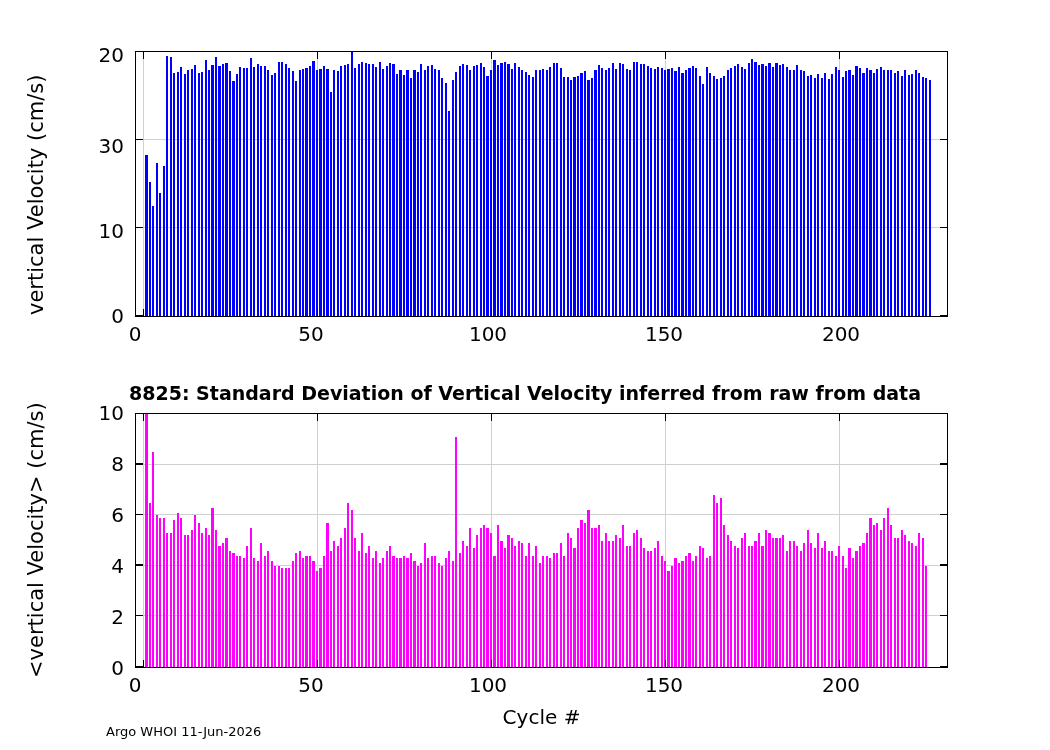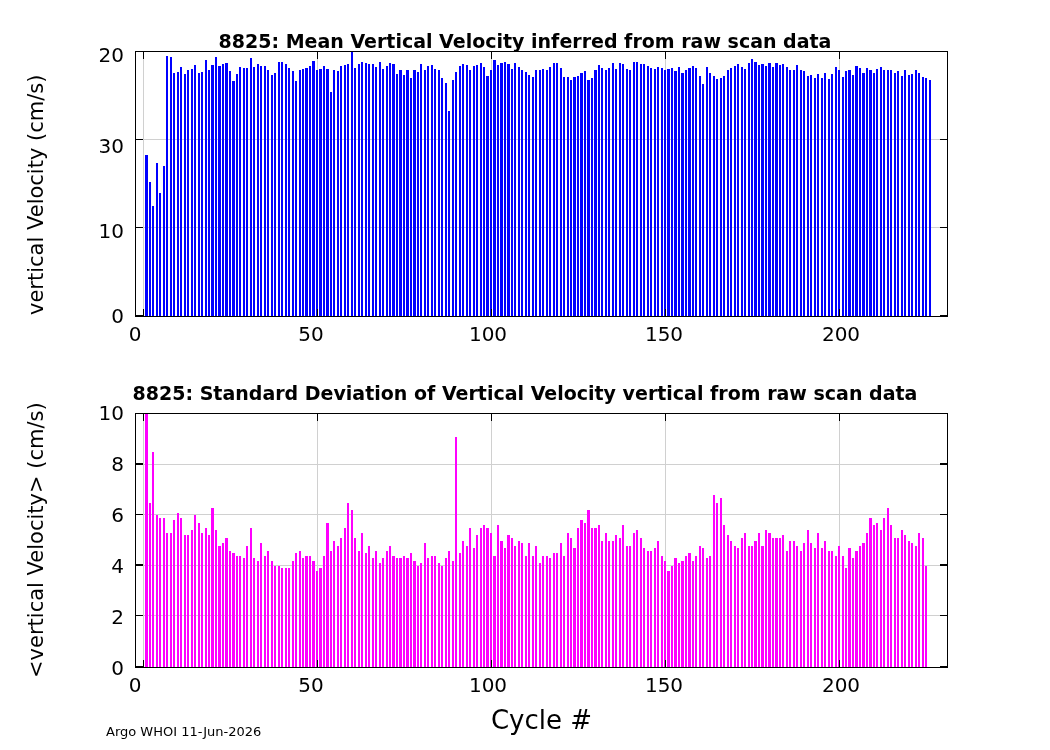--- a/index.html
+++ b/index.html
@@ -113,42 +113,41 @@
   .xtick-label {
     position: absolute;
     font-size: 20px;
     color: #000;
     text-align: center;
     white-space: nowrap;
     font-family: "DejaVu Sans", sans-serif;
   }
   .xlabel-text {
     position: absolute;
-    font-size: 26px;
+    font-size: 20px;
     color: #000;
     text-align: center;
     white-space: nowrap;
     font-family: "DejaVu Sans", sans-serif;
   }
   .footer-text {
     position: absolute;
     font-size: 13px;
     color: #000;
     white-space: nowrap;
     font-family: "DejaVu Sans", sans-serif;
   }
 </style>
 </head>
 <body>
 
 <div class="figure">
 
   <div class="panel" style="left:0; top:0; width:1050px; height:360px;">
 
-    <div class="panel-title" style="top:30px;">8825: Mean Vertical Velocity inferred from raw scan data</div>
 
     <div class="ylabel-text" style="left:24px; top:315px;">vertical Velocity (cm/s)</div>
 
     <div class="ytick-label" style="left:78px; top:304px; width:46px;">0</div>
     <div class="ytick-label" style="left:78px; top:219px; width:46px;">10</div>
     <div class="ytick-label" style="left:78px; top:134px; width:46px;">30</div>
     <div class="ytick-label" style="left:78px; top:43px; width:46px;">20</div>
 
     <div class="xtick-label" style="left:110px; top:322px; width:50px;">0</div>
     <div class="xtick-label" style="left:286px; top:322px; width:50px;">50</div>
@@ -408,21 +407,21 @@
         <div class="tick-x " style="left: 355.03px;"></div>
         <div class="tick-x bottom" style="left: 529.064px;"></div>
         <div class="tick-x " style="left: 529.064px;"></div>
         <div class="tick-x bottom" style="left: 703.099px;"></div>
         <div class="tick-x " style="left: 703.099px;"></div>
       </div>
   </div>
 
   <div class="panel" style="left:0; top:360px; width:1050px; height:390px;">
 
-    <div class="panel-title" style="top:22px;">8825: Standard Deviation of Vertical Velocity vertical from raw scan data</div>
+    <div class="panel-title" style="top:22px;">8825: Standard Deviation of Vertical Velocity inferred from raw from data</div>
 
     <div class="ylabel-text" style="left:24px; top:318px;">&lt;vertical Velocity&gt; (cm/s)</div>
 
     <div class="ytick-label" style="left:78px; top:296px; width:46px;">0</div>
     <div class="ytick-label" style="left:78px; top:245px; width:46px;">2</div>
     <div class="ytick-label" style="left:78px; top:194px; width:46px;">4</div>
     <div class="ytick-label" style="left:78px; top:143px; width:46px;">6</div>
     <div class="ytick-label" style="left:78px; top:92px; width:46px;">8</div>
     <div class="ytick-label" style="left:78px; top:41px; width:46px;">10</div>
 

